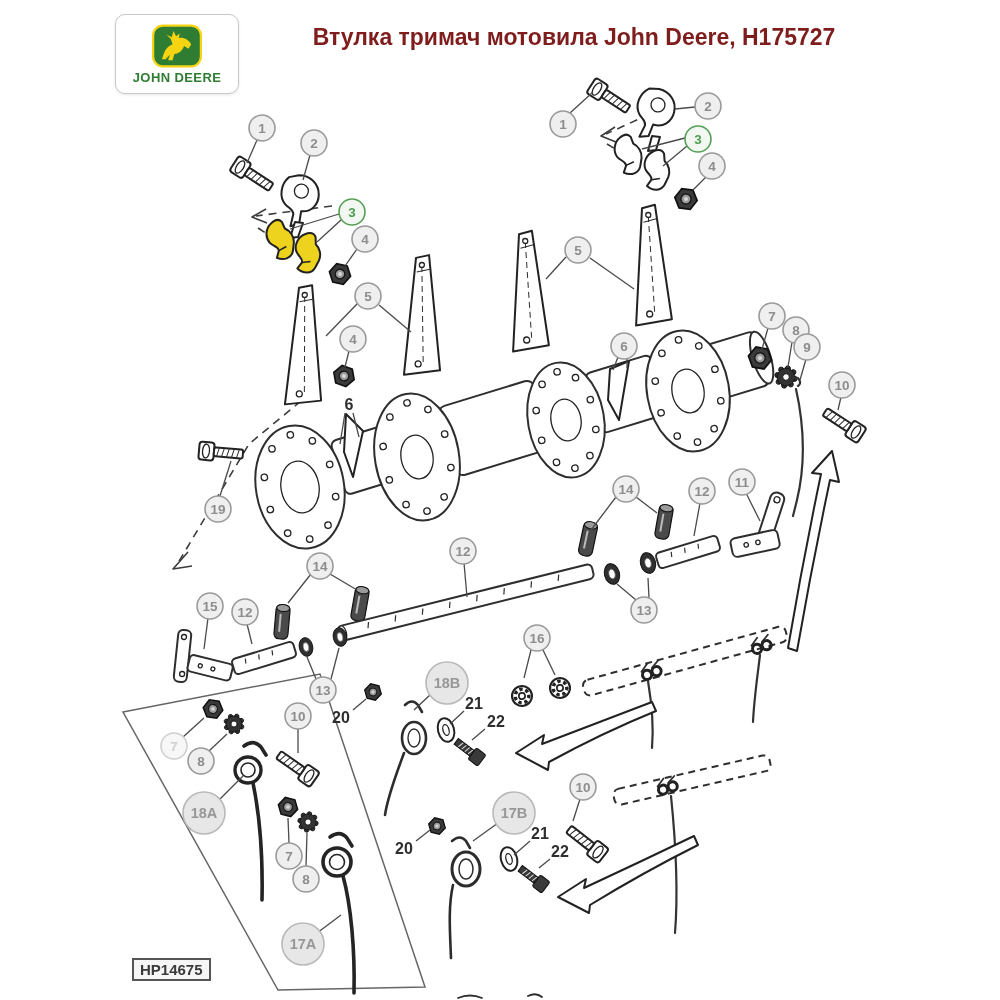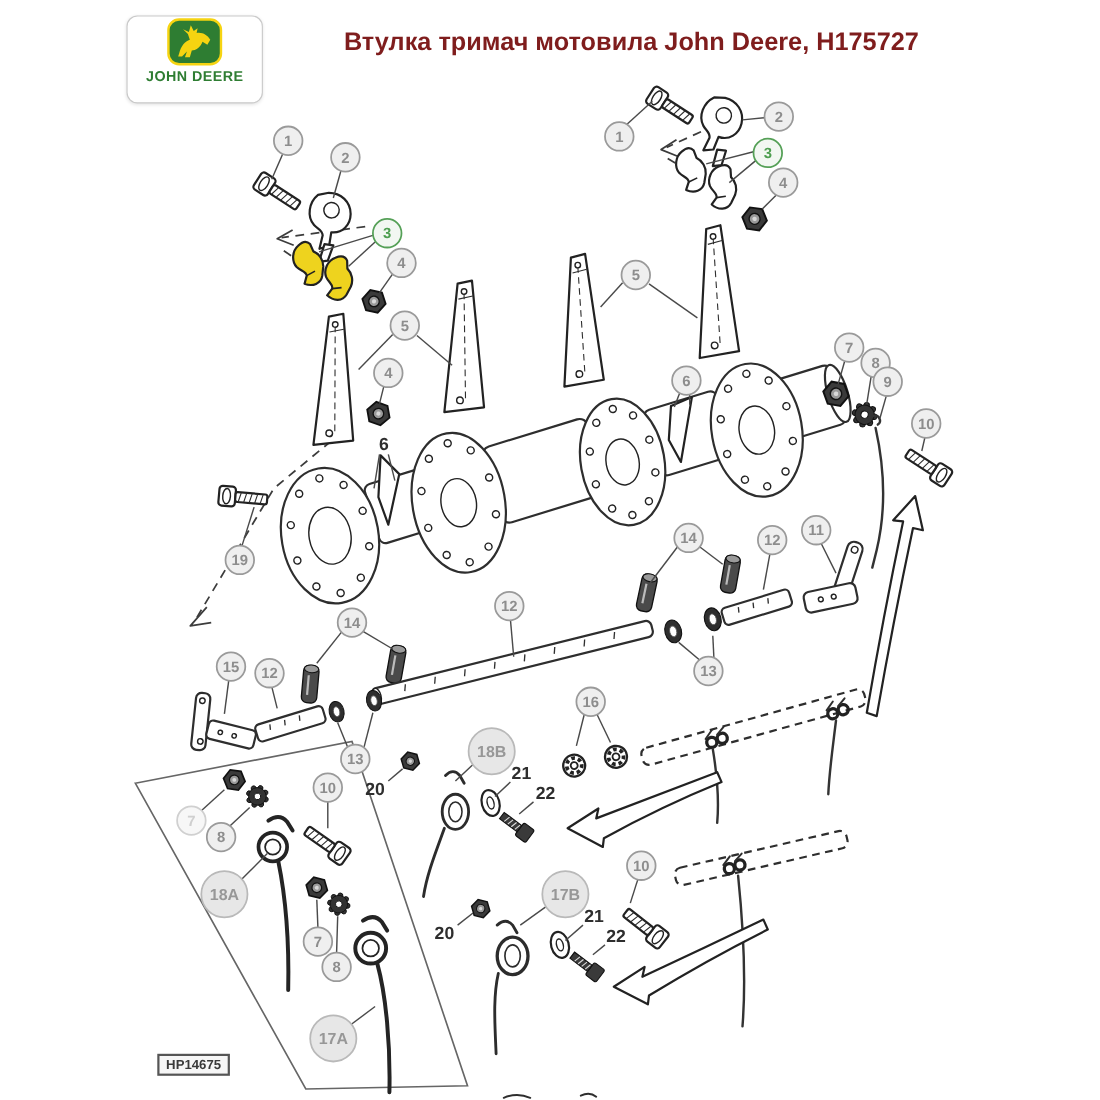--- a/index.html
+++ b/index.html
@@ -1,25 +1,25 @@
 <!DOCTYPE html>
 <html><head>
 <meta charset="utf-8">
 <style>
   html,body{margin:0;padding:0;background:#fff;}
   .page{position:relative;width:1000px;height:1000px;background:#fff;overflow:hidden;
         font-family:"Liberation Sans",sans-serif;}
   .logo-card{position:absolute;left:115px;top:14px;width:122px;height:78px;background:#fff;
         border:1px solid #c9c9c9;border-radius:10px;box-shadow:0 1px 3px rgba(0,0,0,.10);
-        display:flex;flex-direction:column;align-items:center;justify-content:flex-start;gap:1px;}
+        display:flex;flex-direction:column;align-items:center;justify-content:center;gap:1px;}
   .logo-text{color:#2e7d32;font-weight:bold;font-size:13px;letter-spacing:.4px;}
   .page-title{position:absolute;left:288px;width:572px;top:24px;text-align:center;
         font-size:23px;font-weight:bold;color:#7f1d1d;}
   .hp-label{position:absolute;left:132px;top:958px;border:2px solid #555;background:#f6f6f6;
-        padding:1px 6px;font-size:12px;font-weight:bold;color:#3a3a3a;margin-left:11px;}
+        padding:1px 6px;font-size:15px;font-weight:bold;color:#3a3a3a;}
   svg.diagram{position:absolute;left:0;top:0;}
   svg text{font-family:"Liberation Sans",sans-serif;}
   .ln{stroke:#2e2e2e;stroke-width:1.8;fill:none;stroke-linecap:round;stroke-linejoin:round;}
   .tube{fill:#fff;stroke:#2e2e2e;stroke-width:2;stroke-linejoin:round;}
   .hole{fill:#fff;stroke:#222;stroke-width:1.3;}
   .wh2{fill:#fff;stroke:#222;stroke-width:2;stroke-linejoin:round;}
   .yl{fill:#eed31e;stroke:#222;stroke-width:2;stroke-linejoin:round;}
   .dkf{fill:#3a3a3a;stroke:#111;stroke-width:1;}
   .thr{stroke:#2e2e2e;stroke-width:1;fill:none;}
   .thrw{stroke:#ddd;stroke-width:1;fill:none;}

